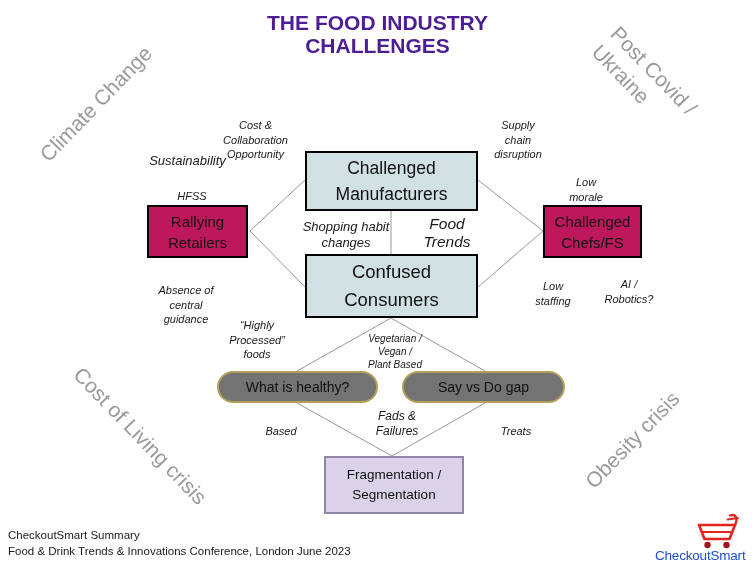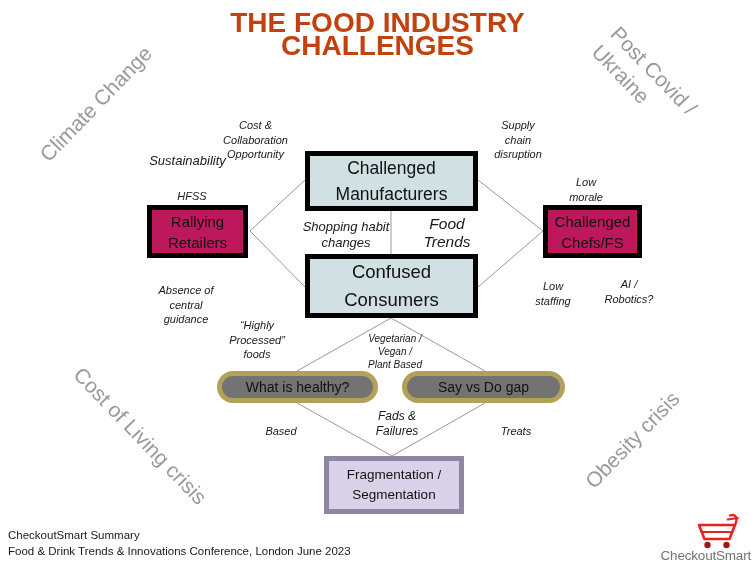--- a/index.html
+++ b/index.html
@@ -11,22 +11,22 @@
     font-family:"Liberation Sans", sans-serif;
   }
   .abs{position:absolute;}
   .ml{white-space:pre-line;}
   .nw{white-space:nowrap;}
 
   
   .title{
     left:0;top:11px;width:755px;
     text-align:center;
-    font-size:28px;font-weight:bold;
-    color:#c2410c;
+    font-size:21px;font-weight:bold;
+    color:#4c1d95;
     line-height:23px;
   }
 
   
   .corner{
     color:#9a9a9a;
     font-size:21px;
     text-align:center;
   }
   .rot-ccw{transform:rotate(-46deg);}
@@ -34,21 +34,21 @@
 
   
   .connectors{left:0;top:0;}
 
   
   .box{
     display:flex;align-items:center;justify-content:center;
     text-align:center;
     color:#111111;
     box-sizing:border-box;
-    border:5px solid #000000;
+    border:2px solid #000000;
   }
   .box-blue{background:#d0e0e3;}
   .box-green{background:#be185d;}
   .box-yellow{background:#737373;border-color:#b3a15a;border-radius:16px;}
   .box-purple{background:#d9d2e9;border-color:#8e86a3;}
 
   
   .note{
     font-style:italic;
     color:#1a1a1a;
@@ -60,22 +60,22 @@
   
   .footer{
     left:8px;top:528px;width:420px;
     font-size:11.5px;line-height:15.5px;
     color:#1a1a1a;text-align:left;
   }
 
   
   .logo-text{
     left:655px;top:548px;width:96px;
-    font-size:13.5px;color:#737373;
-    text-align:right;letter-spacing:-0.2px;
+    font-size:13.5px;color:#1d4ed8;
+    text-align:left;letter-spacing:-0.2px;
   }
 </style>
 </head>
 <body>
 
 <div id="canvas">
 
   <svg class="abs connectors" width="755" height="566" viewBox="0 0 755 566">
     <g stroke="#999999" stroke-width="1" fill="none">
       <line x1="250" y1="231" x2="305" y2="180"></line>

